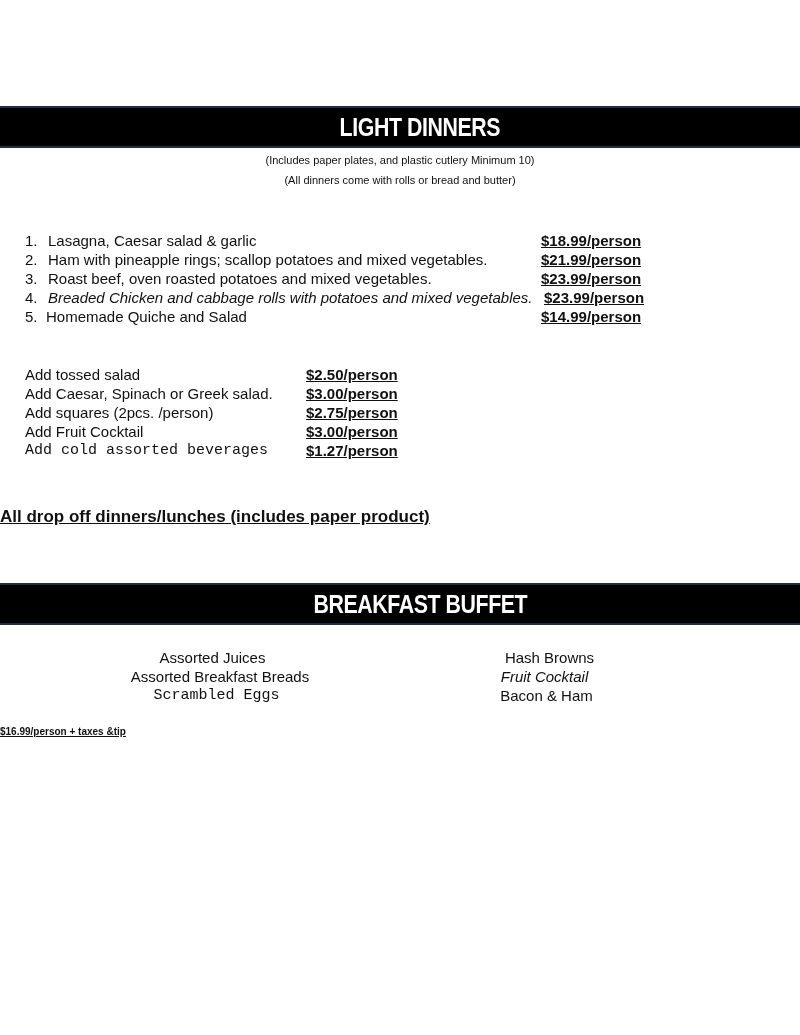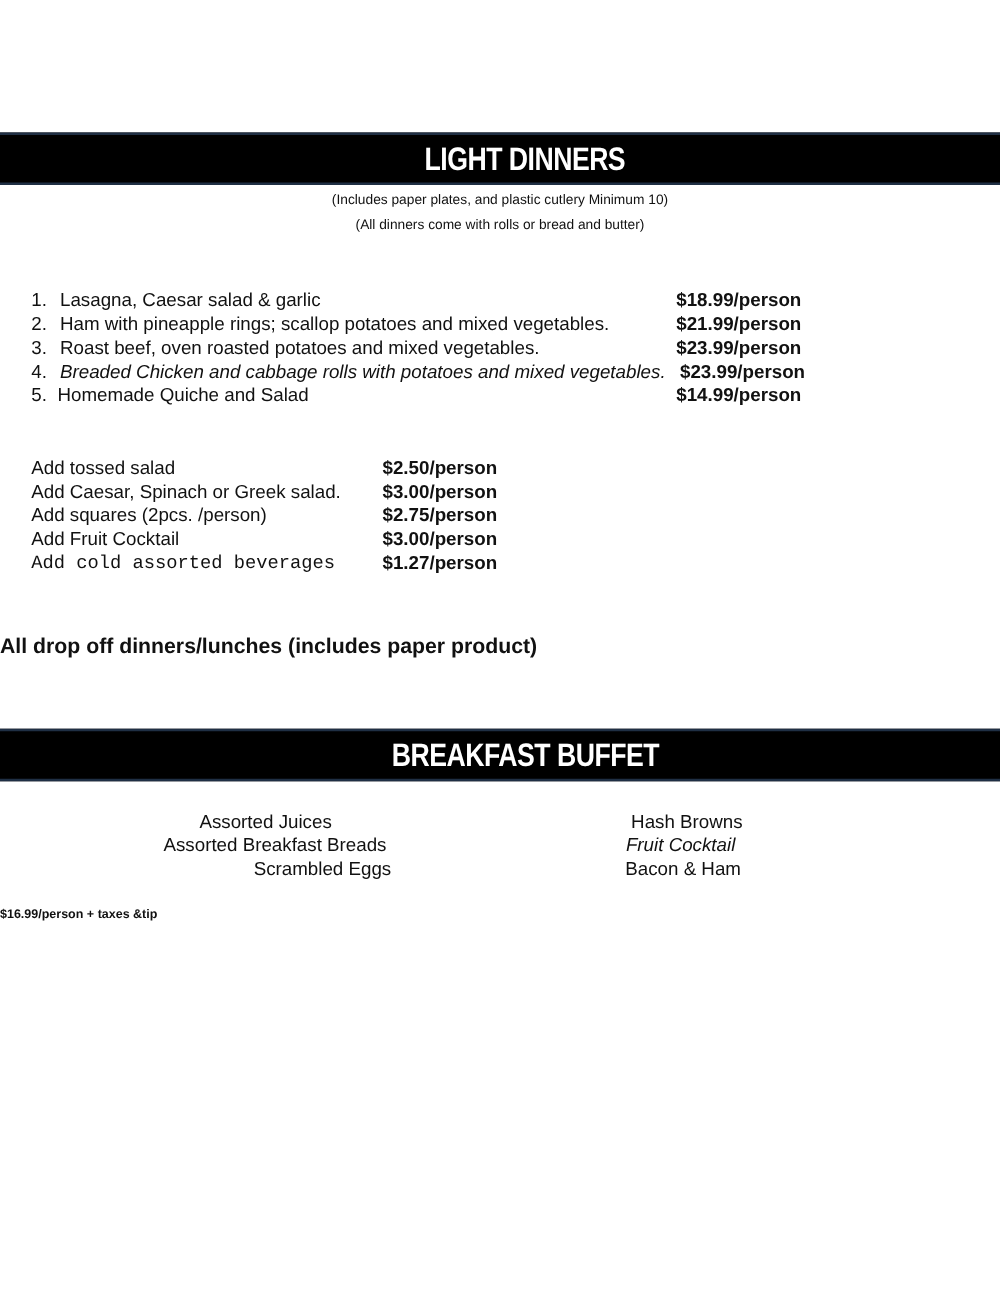--- a/index.html
+++ b/index.html
@@ -6,21 +6,21 @@
   body { width: 800px; height: 1035px; position: relative; overflow: hidden;
          font-family: "Liberation Sans", "DejaVu Sans", sans-serif; color: #111; }
   .banner { position: absolute; left: 0; width: 800px; height: 38px; background: #000000;
             border-top: 2px solid #1f2f44; border-bottom: 2px solid #1f2f44; box-sizing: content-box;
             display: flex; align-items: center; justify-content: center; padding-left: 20px; }
   .banner-title { color: #ffffff; font-family: "Liberation Sans", sans-serif; font-weight: bold;
                   font-size: 26px; letter-spacing: -0.5px; transform: scaleX(0.82); transform-origin: center;
                   text-transform: uppercase; }
   .subtitle { position: absolute; left: 0; width: 800px; text-align: center; font-size: 11px; }
   .abs { position: absolute; font-size: 15px; white-space: nowrap; }
-  .bold { font-weight: bold; }
+  .bold { font-weight: bold; text-decoration: underline; }
   .center-line { position: absolute; left: 0; width: 800px; text-align: left; }
 </style>
 </head>
 <body>
 
 <div class="banner" style="top:106px;">
   <span class="banner-title">LIGHT DINNERS</span>
 </div>
 
 <div class="subtitle" style="top:154px;">(Includes paper plates, and plastic cutlery Minimum 10)</div>
@@ -79,21 +79,21 @@
 
 <div class="center-line bold" style="top:507px; font-size:17px;">All drop off dinners/lunches (includes paper product)</div>
 
 <div class="banner" style="top:583px;">
   <span class="banner-title">BREAKFAST BUFFET</span>
 </div>
 
 <div>
   <div class="abs" style="left:120px; width:185px; text-align:center; top:649px;">Assorted Juices</div>
   <div class="abs" style="left:120px; width:200px; text-align:center; top:668px;">Assorted Breakfast Breads</div>
-  <div class="abs" style="left:120px; width:193px; text-align:right; top:687px;">Scrambled Eggs</div>
+  <div class="abs" style="left:120px; width:193px; text-align:center; top:687px;font-family:Liberation Mono, monospace;">Scrambled Eggs</div>
 </div>
 
 <div>
   <div class="abs" style="left:487px; width:125px; text-align:center; top:649px;">Hash Browns</div>
   <div class="abs" style="left:482px; width:125px; text-align:center; top:668px;font-style:italic;">Fruit Cocktail</div>
   <div class="abs" style="left:484px; width:125px; text-align:center; top:687px;">Bacon &amp; Ham</div>
 </div>
 
 <div class="center-line bold" style="top:726px; font-size:10px;">$16.99/person + taxes &amp;tip</div>
 

